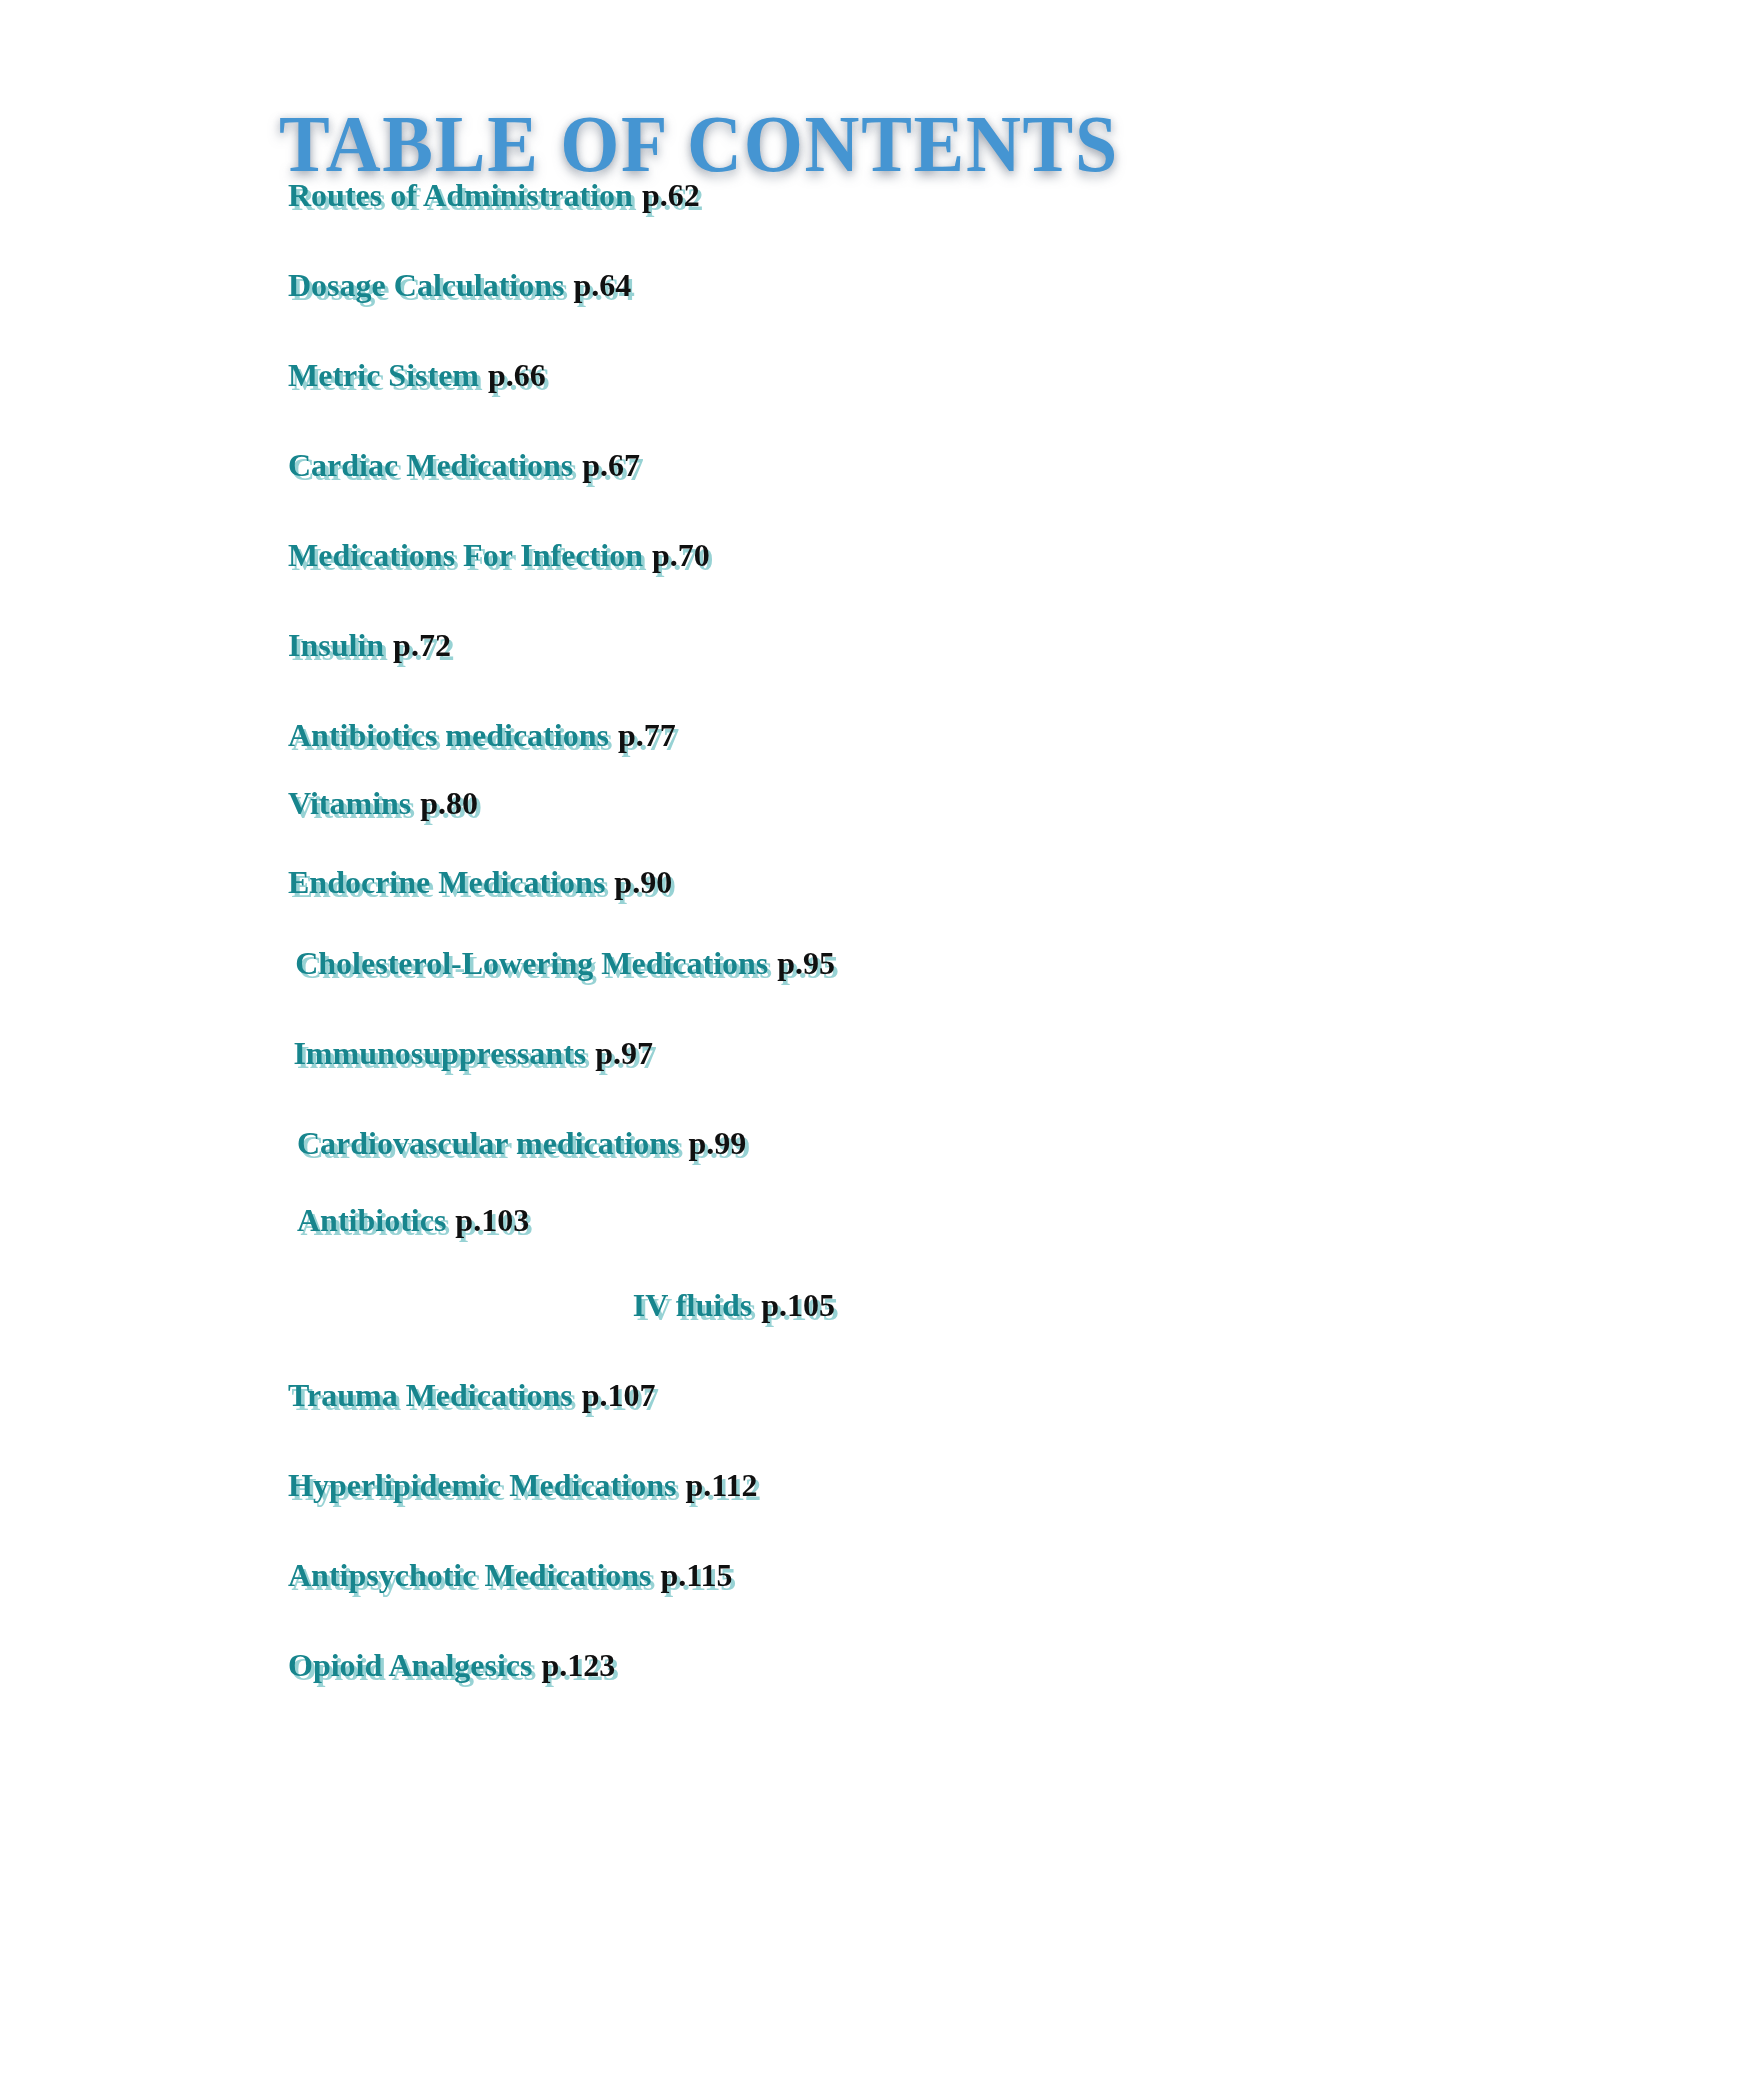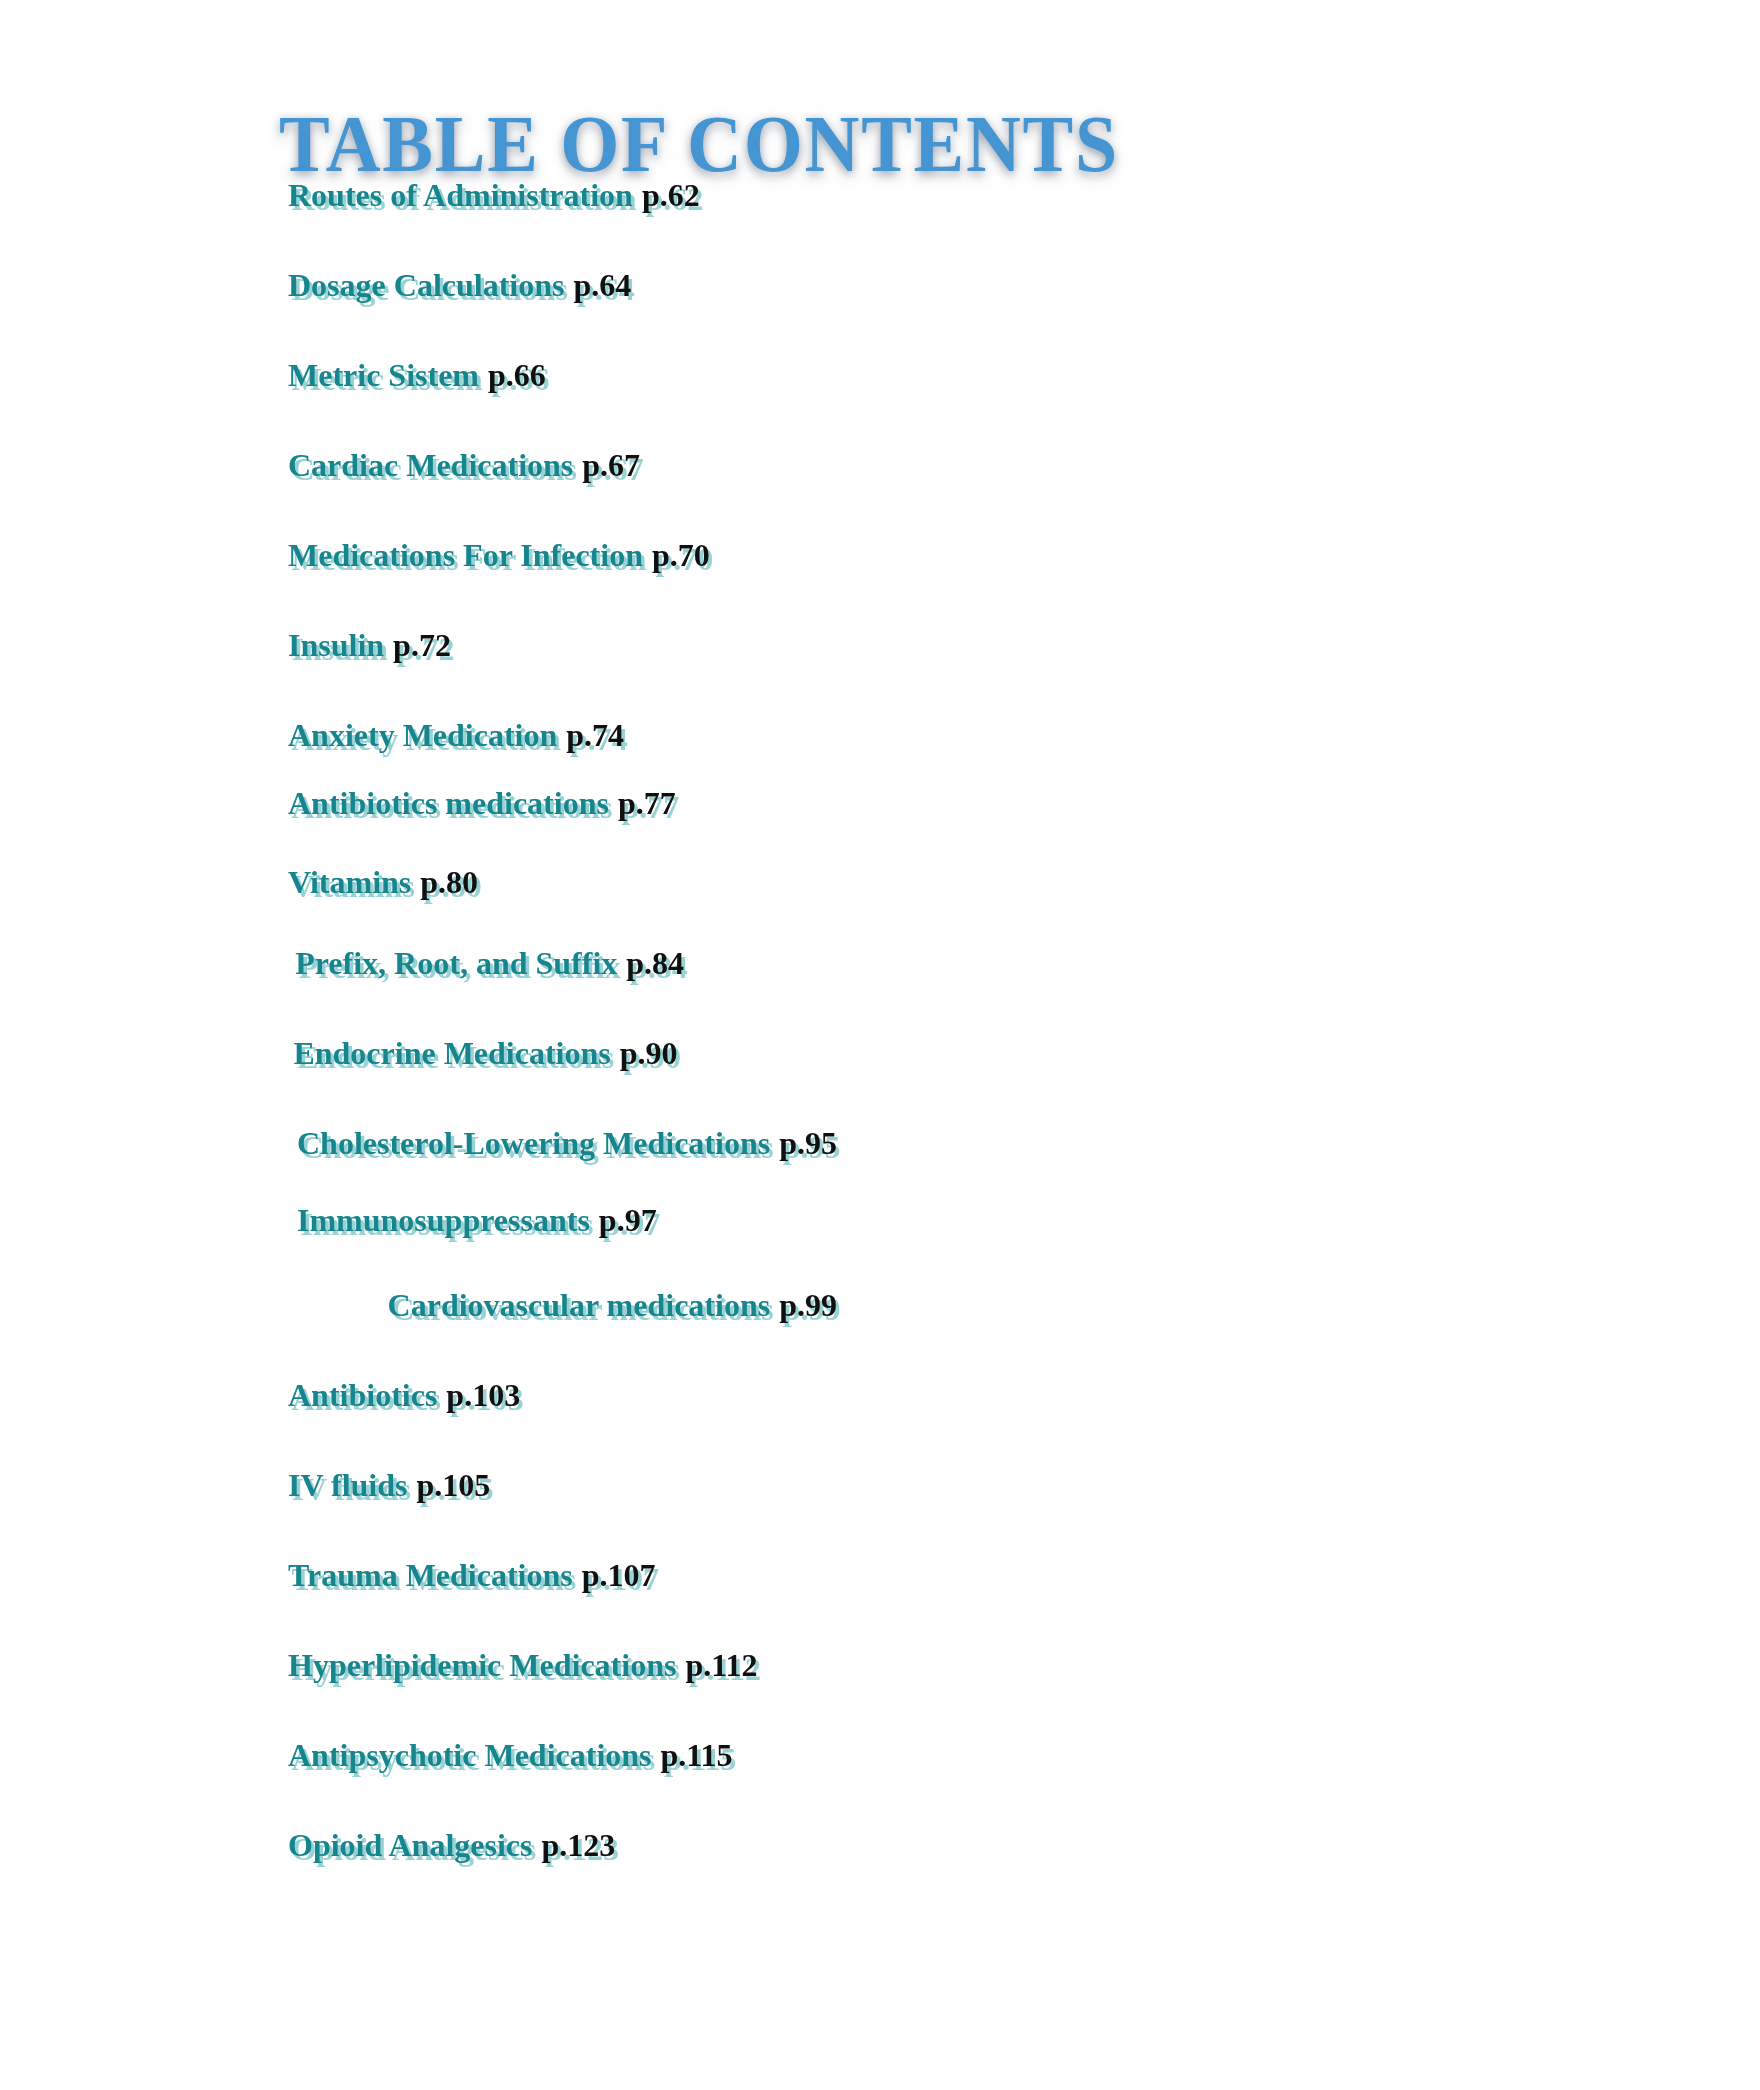--- a/index.html
+++ b/index.html
@@ -82,35 +82,29 @@
   </div>
 
   <div class="entry">
     <span class="entry-title">Medications For Infection</span><span class="entry-page">p.70</span>
   </div>
 
   <div class="entry">
     <span class="entry-title">Insulin</span><span class="entry-page">p.72</span>
   </div>
 
-  <div class="entry">
-    <span class="entry-title">Anxiety Medication</span><span class="entry-page">p.74</span>
-  </div>
 
   <div class="entry">
     <span class="entry-title">Antibiotics medications</span><span class="entry-page">p.77</span>
   </div>
 
   <div class="entry">
     <span class="entry-title">Vitamins</span><span class="entry-page">p.80</span>
   </div>
 
-  <div class="entry">
-    <span class="entry-title">Prefix, Root, and Suffix</span><span class="entry-page">p.84</span>
-  </div>
 
   <div class="entry">
     <span class="entry-title">Endocrine Medications</span><span class="entry-page">p.90</span>
   </div>
 
   <div class="entry">
     <span class="entry-title">Cholesterol-Lowering Medications</span><span class="entry-page">p.95</span>
   </div>
 
   <div class="entry">

